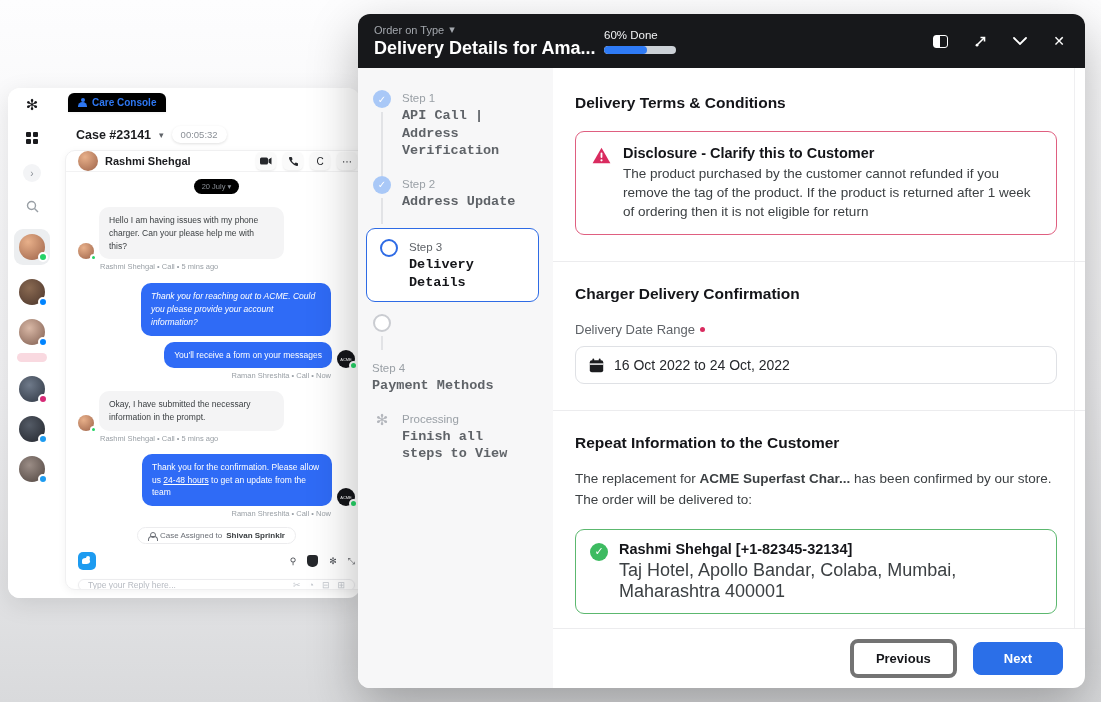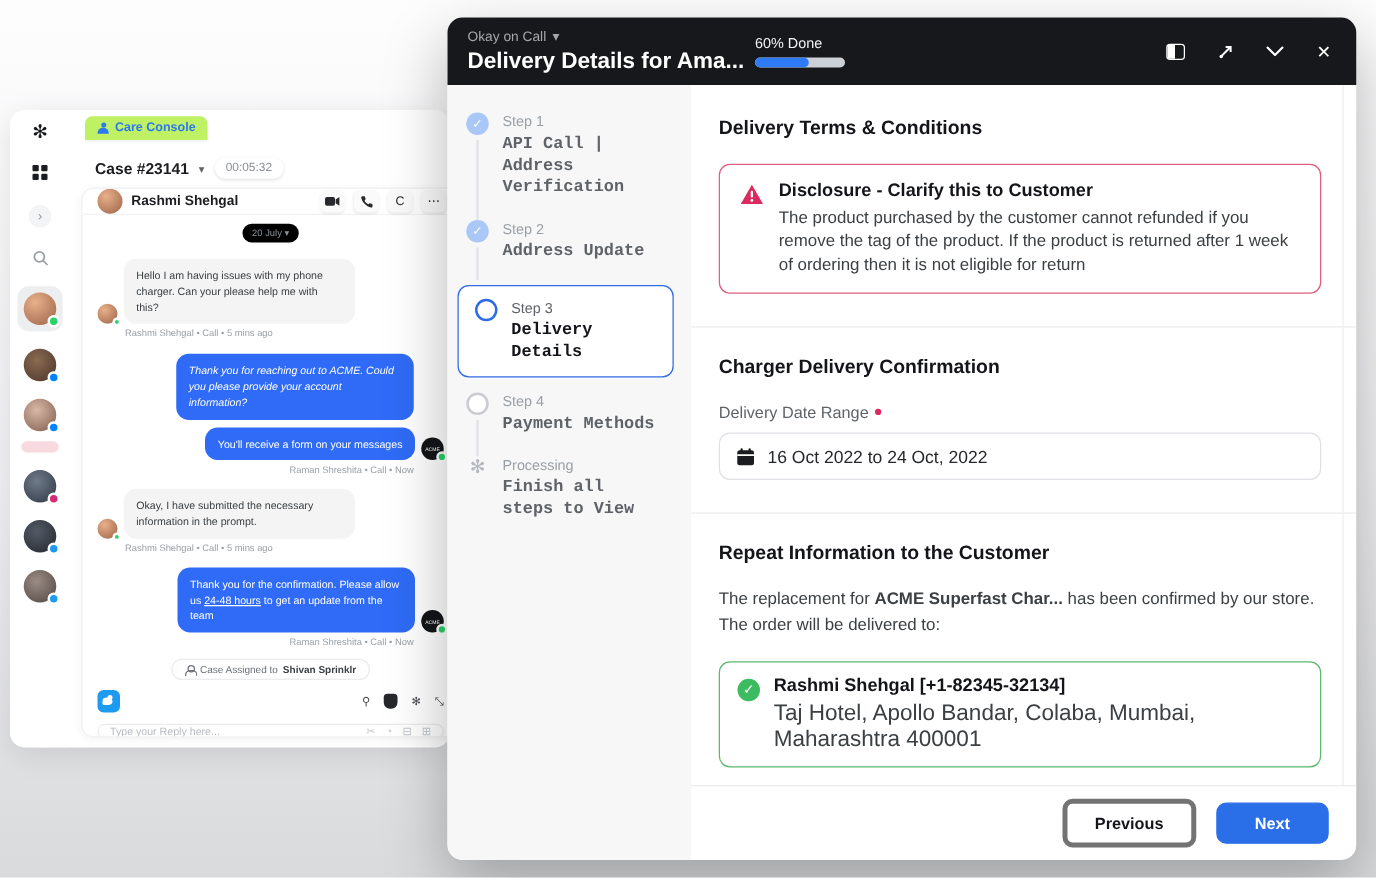--- a/index.html
+++ b/index.html
@@ -22,21 +22,21 @@
   .av2 { background:radial-gradient(circle at 40% 35%,#8a6a52,#4a342a); }
   .av3 { background:radial-gradient(circle at 40% 35%,#d9b8a6,#7e5c4e); }
   .av4 { background:radial-gradient(circle at 40% 35%,#6f7a8a,#2e3642); }
   .av5 { background:radial-gradient(circle at 40% 35%,#545b66,#23262d); }
   .av6 { background:radial-gradient(circle at 40% 35%,#9b8d86,#4f443f); }
   .active-av { background:#eceef0; border-radius:9px; padding:5px; }
   .pink-pill { width:30px; height:9px; background:#f9d9e0; border-radius:5px; margin-top:-6px; }
 
   .win-main { position:absolute; left:48px; right:0; top:0; bottom:0; }
   .tab-row { height:28px; display:flex; align-items:center; padding-left:12px; }
-  .tab { display:flex; align-items:center; gap:5px; background:#bef264; border-radius:6px 6px 0 0; padding:4px 10px; box-shadow:0 1px 3px rgba(0,0,0,.06); }
+  .tab { display:flex; align-items:center; gap:5px; background:#000000; border-radius:6px 6px 0 0; padding:4px 10px; box-shadow:0 1px 3px rgba(0,0,0,.06); }
   .tab-label { color:#2e77f2; font-size:10px; font-weight:bold; }
   .person-glyph { width:9px; height:9px; position:relative; }
   .person-glyph::before { content:""; position:absolute; left:2.5px; top:0; width:4px; height:4px; border-radius:50%; background:#2e77f2; }
   .person-glyph::after { content:""; position:absolute; left:0; bottom:0; width:9px; height:4.5px; border-radius:5px 5px 0 0; background:#2e77f2; }
   .case-row { display:flex; align-items:center; gap:8px; padding:10px 0 6px 20px; }
   .case-title { font-size:12.5px; font-weight:bold; color:#1b1c1f; }
   .case-chev { font-size:9px; color:#5f6368; }
   .timer-pill { background:#fff; border-radius:9px; box-shadow:0 1px 3px rgba(0,0,0,.12); font-size:9.5px; color:#8b9097; padding:3px 9px; }
 
   .chat-card { position:absolute; left:9px; right:-8px; top:62px; bottom:8px; background:#fff; border:1px solid #f0f0f1; border-radius:10px 0 0 10px; box-shadow:0 2px 8px rgba(0,0,0,.05); display:flex; flex-direction:column; overflow:hidden; }
@@ -278,21 +278,21 @@
         </div>
       </div>
     </div>
   </div>
 </div>
 
 <div class="modal">
   <div class="m-header">
     <div class="mh-left">
       <div class="mh-context">
-        <span>Okay on Call</span>
+        <span>Order on Type</span>
         <span>▾</span>
       </div>
       <div class="mh-title">Delivery Details for Ama...</div>
     </div>
     <div class="mh-center">
       <span class="mh-progress-label">60% Done</span>
       <div class="progress-track">
           <div class="progress-fill" style="width: 60%;"></div>
         </div>
     </div>
@@ -341,21 +341,21 @@
         <div class="step">
           <div class="step-iconcol">
               <div class="step-dot dot-active"></div>
             </div>
           <div>
             <div class="step-label">Step 3</div>
             <div class="step-title">Delivery Details</div>
           </div>
         </div>
       </div>
-      <div class="step" style="margin-top:12px;">
+      <div class="step" style="margin-top:12px;flex-direction:column;">
         <div class="step-iconcol">
             <div class="step-dot dot-todo"></div>
             <div class="connector"></div>
           </div>
         <div style="padding-bottom:16px;">
           <div class="step-label">Step 4</div>
           <div class="step-title">Payment Methods</div>
         </div>
       </div>
       <div class="step">

